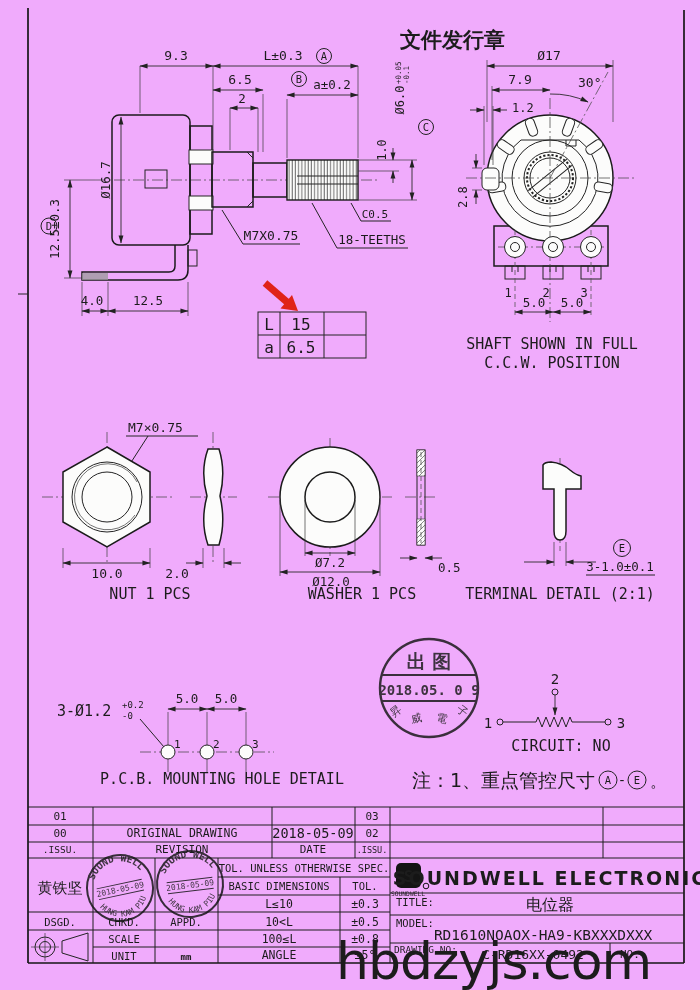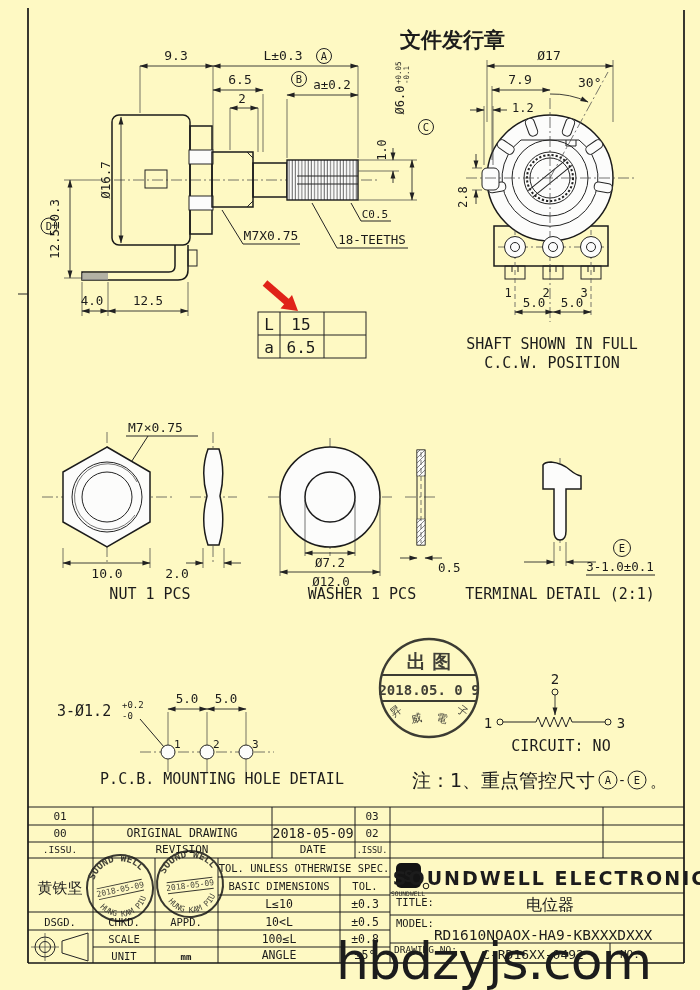--- a/index.html
+++ b/index.html
@@ -1,16 +1,16 @@
 <!DOCTYPE html>
 <html><head>
 <meta charset="utf-8">
 <style>
   html,body{margin:0;padding:0;background:#ffffff;}
-  .sheet{position:relative;width:700px;height:990px;background:#fef9c3;overflow:hidden;
+  .sheet{position:relative;width:700px;height:990px;background:#f0abfc;overflow:hidden;
          font-family:"DejaVu Sans Mono","Liberation Mono",monospace;}
   svg{position:absolute;left:0;top:0;}
   svg text{font-family:"DejaVu Sans Mono","Liberation Mono",monospace;fill:#1c1c1c;}
   .cjk{font-family:"DejaVu Sans","Liberation Sans",sans-serif;}
   .mid{text-anchor:middle;}
   .ln{stroke:#242424;stroke-width:1;fill:none;}
   .lnb{stroke:#1b1b1b;stroke-width:1.5;fill:none;}
   .thin{stroke:#3a3a3a;stroke-width:.7;fill:none;}
   .cl{stroke:#4a4a4a;stroke-width:.75;fill:none;stroke-dasharray:11 3 2 3;}
   .dsh{stroke:#555;stroke-width:.8;fill:none;stroke-dasharray:5 3;}

